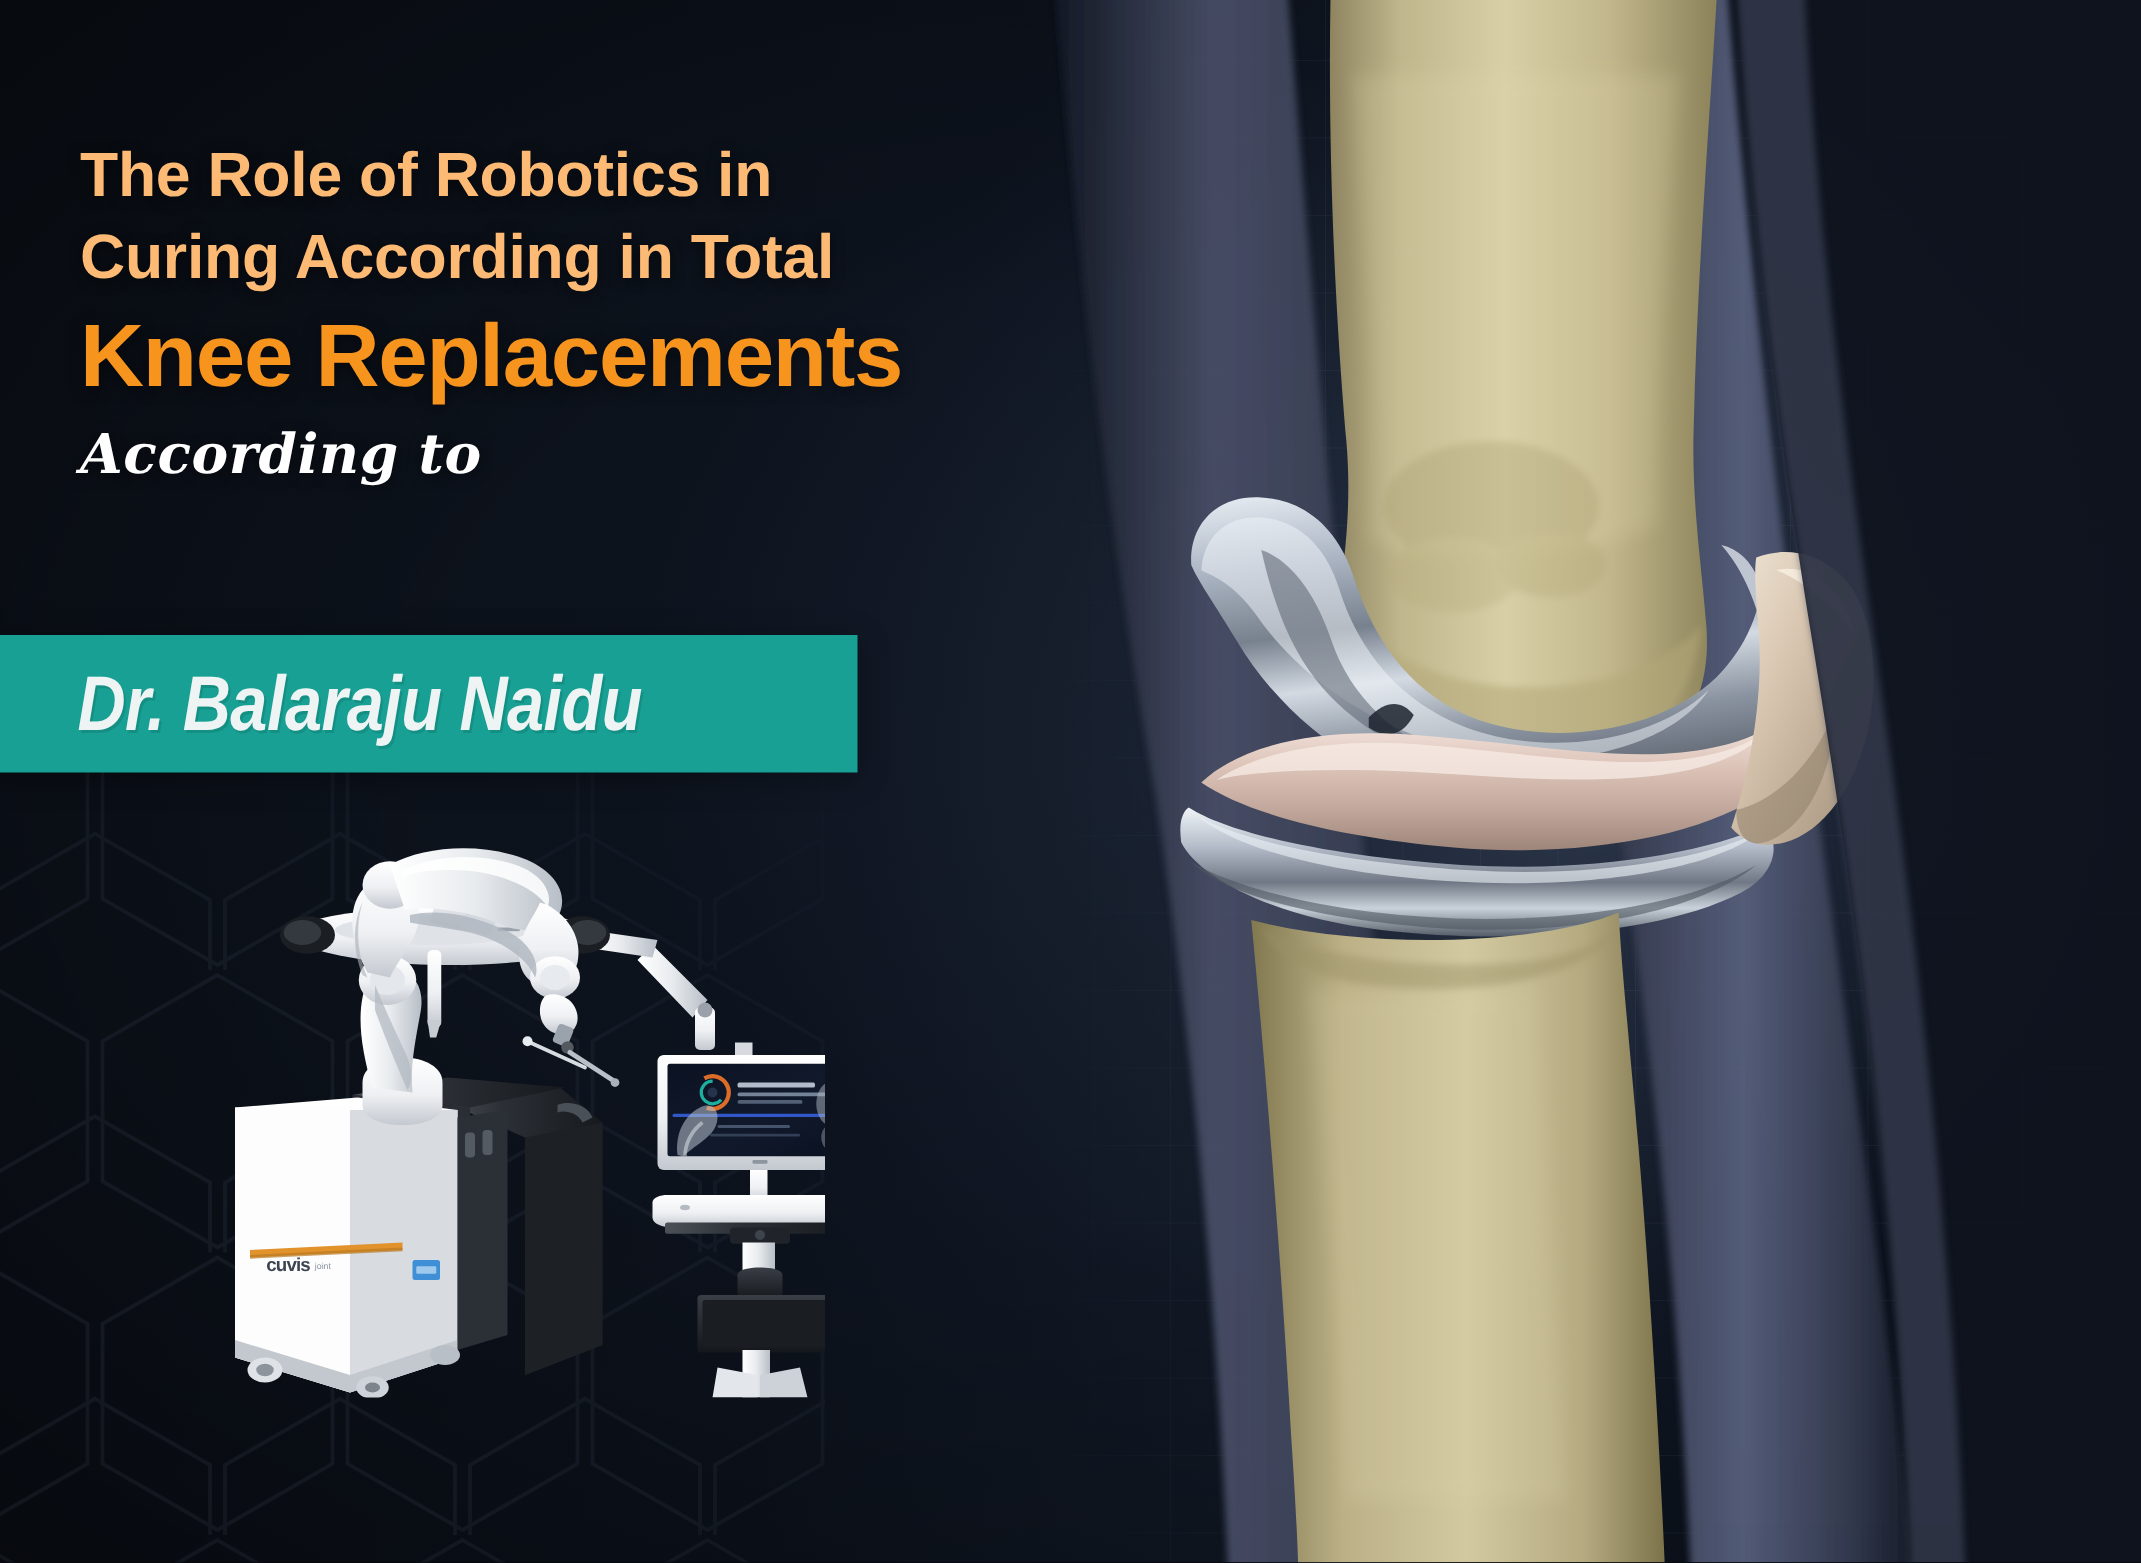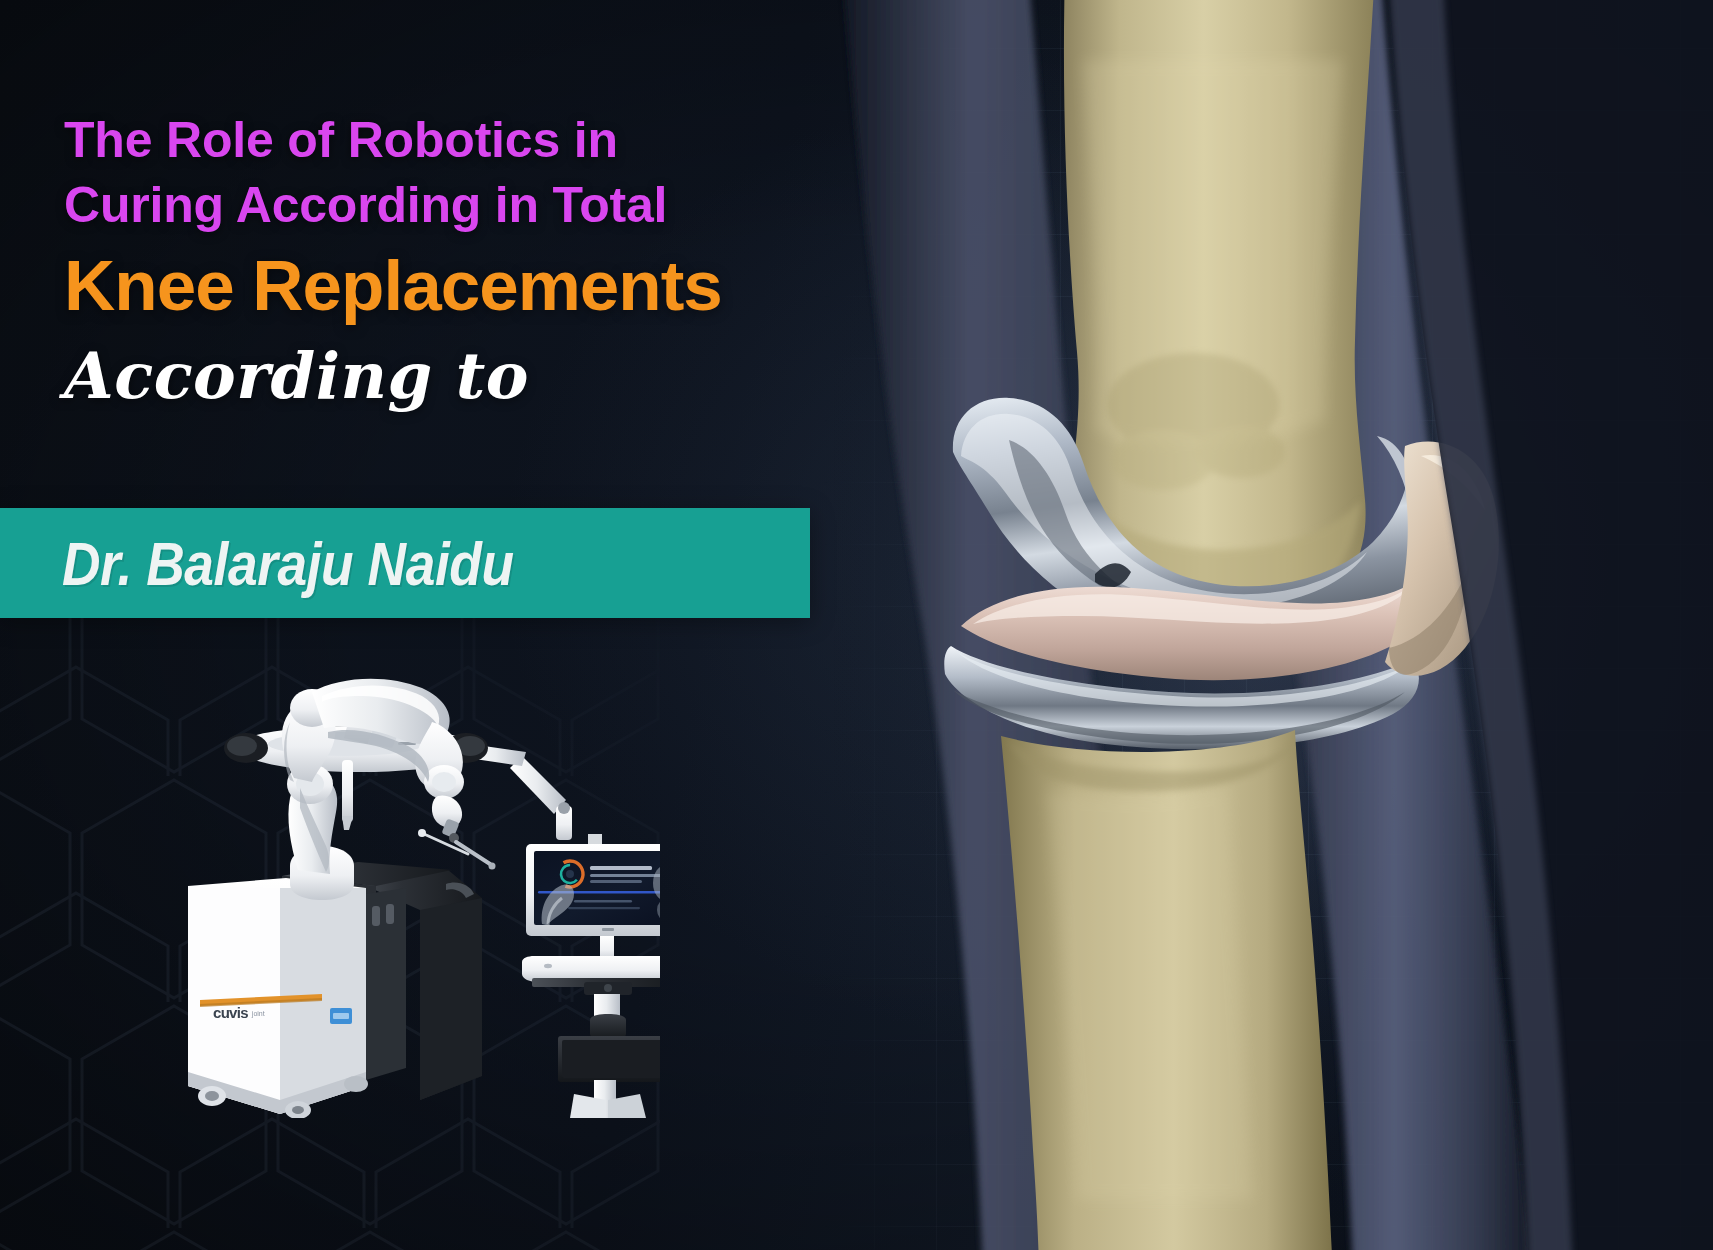--- a/index.html
+++ b/index.html
@@ -46,21 +46,21 @@
     pointer-events:none;
   }
 
   
   .headline{
     position:absolute; left:64px; top:108px; width:860px;
     z-index:6;
   }
   .hl-line{
     display:block;
-    color:#d946ef;
+    color:#fdba74;
     font-size:50px;
     line-height:1.30;
     font-weight:700;
     letter-spacing:-.2px;
     text-shadow:0 2px 10px rgba(0,0,0,.55);
     white-space:nowrap;
   }
   .hl-accent{
     display:block;
     color:#f6941d;
@@ -69,34 +69,34 @@
     font-weight:700;
     letter-spacing:-1px;
     margin-top:8px;
     white-space:nowrap;
     text-shadow:0 2px 12px rgba(0,0,0,.5);
   }
   .hl-script{
     display:block;
     color:#ffffff;
     font-family:"DejaVu Serif", serif;
-    font-size:64px;
+    font-size:44px;
     line-height:1.18;
     font-weight:700;
     font-style:italic;
     margin-top:12px;
     letter-spacing:.5px;
     white-space:nowrap;
     text-shadow:0 2px 10px rgba(0,0,0,.5);
   }
 
   
   .name-band{
     position:absolute; left:0; top:508px;
-    width:810px; height:110px;
+    width:686px; height:110px;
     background:#17a093;
     z-index:6;
     display:flex; align-items:center;
     box-shadow:0 4px 22px rgba(0,0,0,.35);
   }
   .name-text{
     color:#eef4f3;
     font-size:62px;
     font-weight:700;
     font-style:italic;

